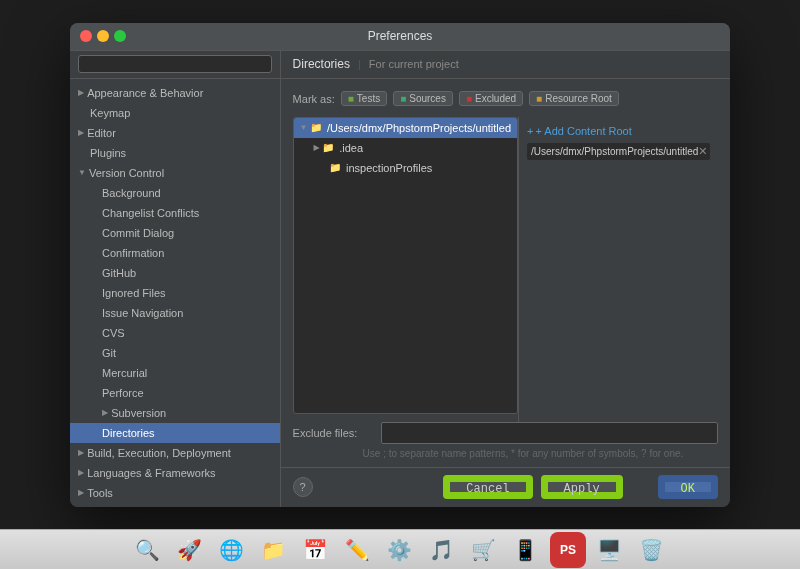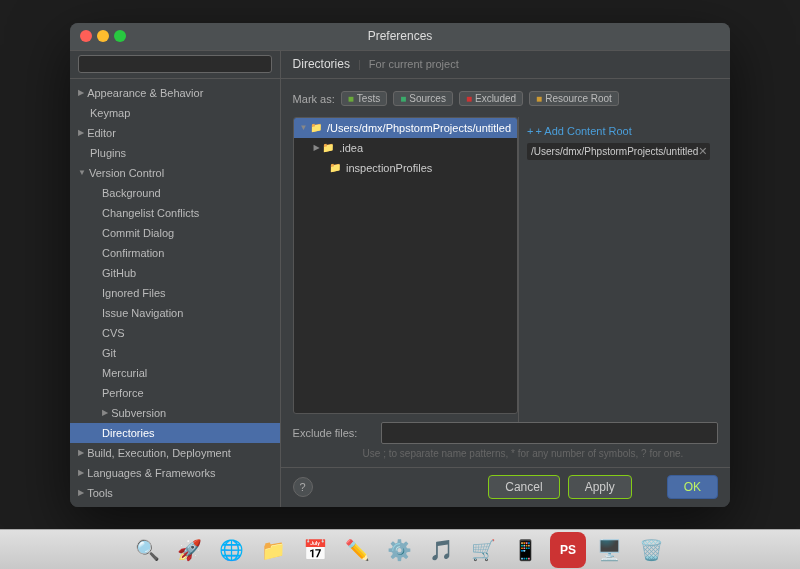--- a/index.html
+++ b/index.html
@@ -312,21 +312,22 @@
       justify-content: flex-end;
       padding: 0 12px;
       gap: 8px;
     }
     .btn {
       height: 24px;
       border-radius: 4px;
       font-size: 12px;
       padding: 0 16px;
       cursor: pointer;
-      border: 1px solid #84cc16;
+      border: 7px solid #84cc16;
+      font-family: Liberation Mono, monospace;
     }
     .btn-cancel {
       background: #4c5052;
       color: #ccc;
     }
     .btn-apply {
       background: #4c5052;
       color: #ccc;
     }
     .btn-ok {

